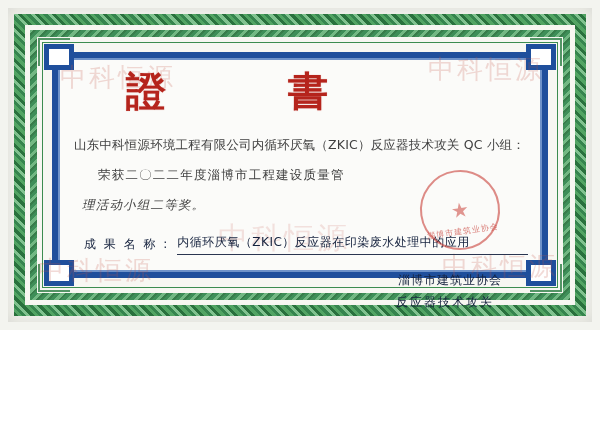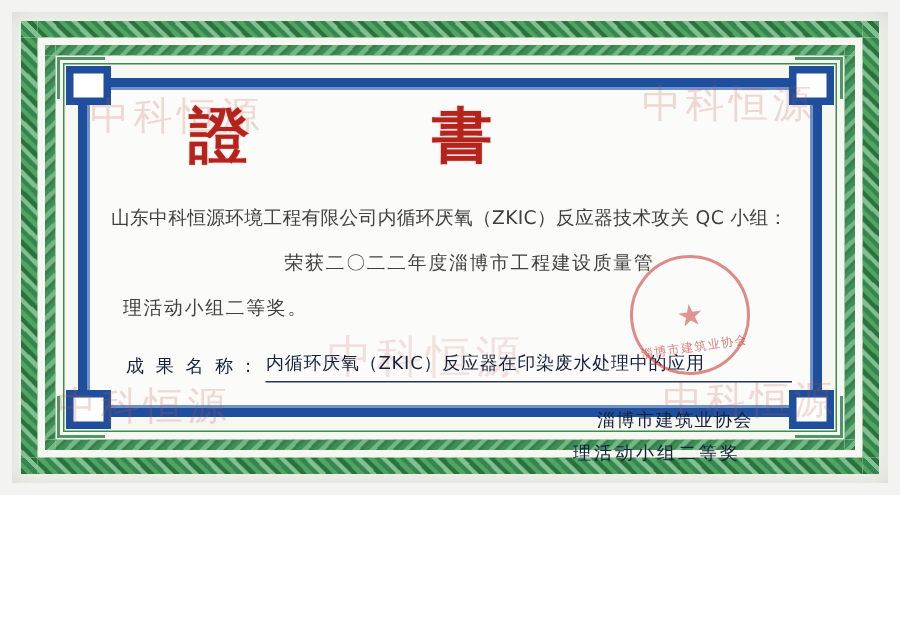--- a/index.html
+++ b/index.html
@@ -149,26 +149,26 @@
   }
   #body-line-1 {
     padding-left: 2px;
     letter-spacing: 0.2px;
     white-space: nowrap;
   }
   #body-line-2 {
     padding-left: 26px;
     letter-spacing: 1.2px;
     white-space: nowrap;
-    text-align: center;
   }
   #body-line-3 {
     padding-left: 10px;
     letter-spacing: 1.2px;
     white-space: nowrap;
+    font-style: italic;
   }
 
   .field-row {
     display: flex;
     align-items: flex-end;
     color: #14213d;
     font-size: 12px;
     margin-top: 14px;
   }
   .field-label {
@@ -273,21 +273,21 @@
       <div class="field-row">
         <span class="field-label">成 果 名 称 :</span>
         <span class="field-value">内循环厌氧（ZKIC）反应器在印染废水处理中的应用</span>
       </div>
 
       <div class="field-row">
       </div>
 
       <div id="signature-block">
         <div id="issuer-name">淄博市建筑业协会</div>
-        <div id="issue-date">理活动小组二等奖</div>
+        <div id="issue-date">反应器技术攻关</div>
       </div>
 
     </div>
 
     <div id="official-seal">
       <span id="seal-text">淄博市建筑业协会</span>
     </div>
 
   </div>
 </div>

